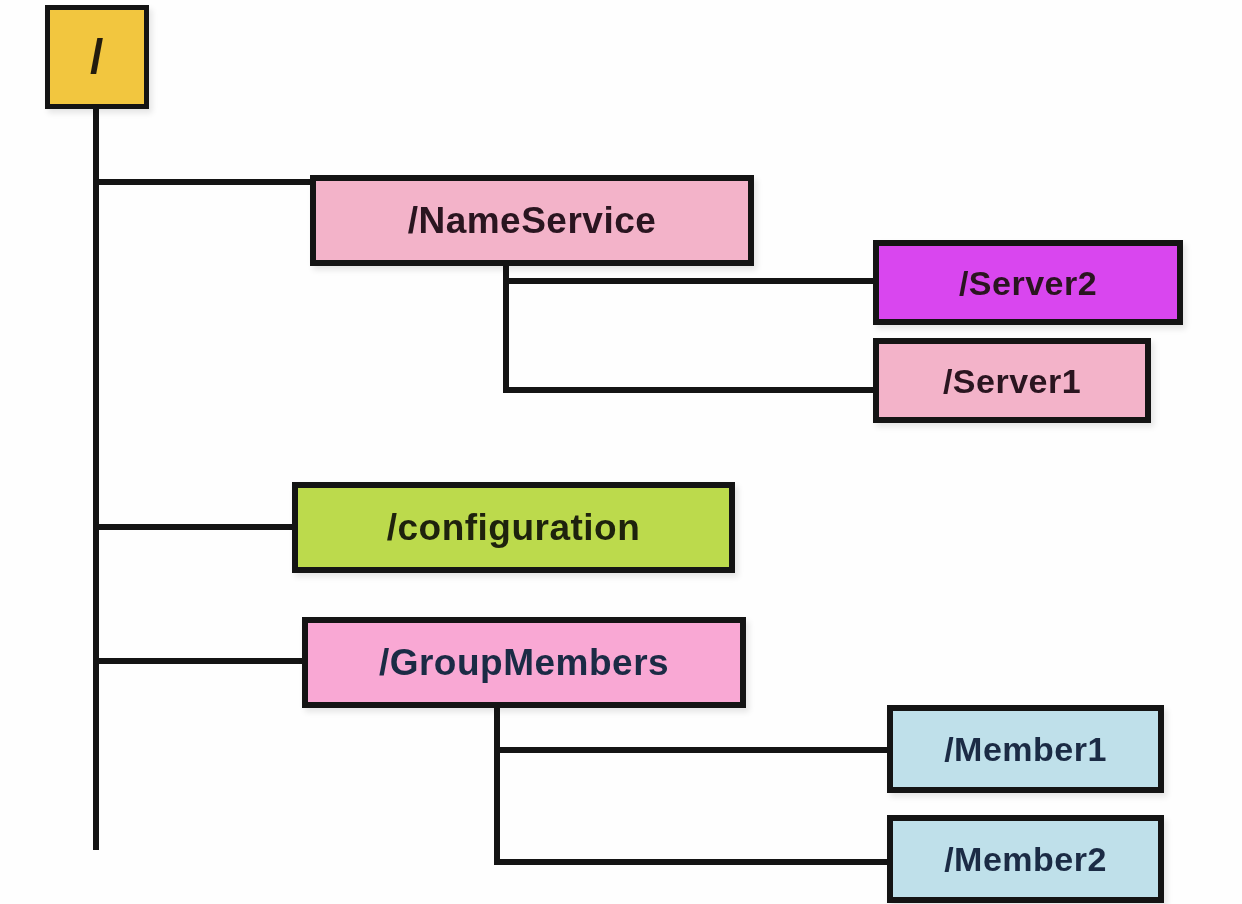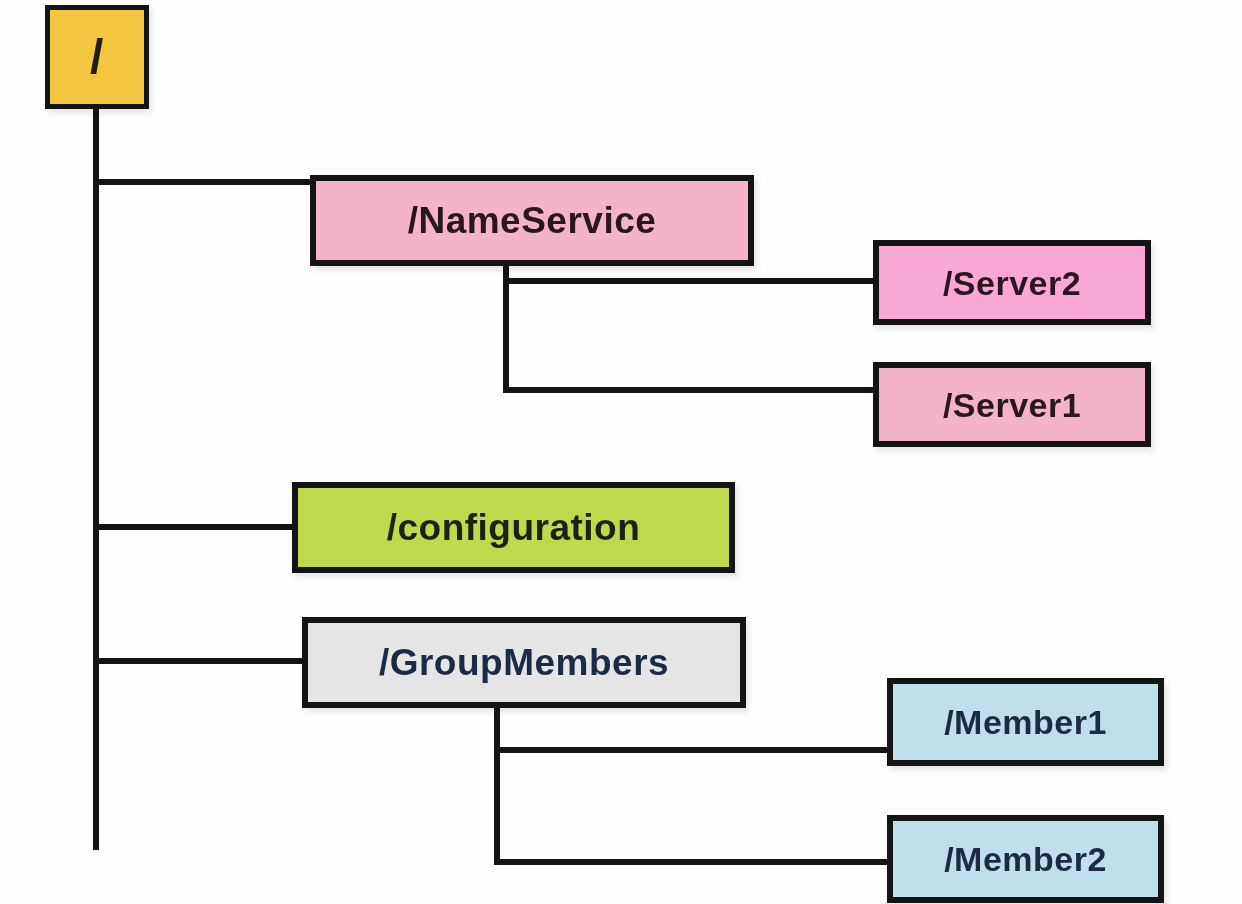--- a/index.html
+++ b/index.html
@@ -62,37 +62,37 @@
   <div class="edge h" style="left:494px; top:859px; width:395px;"></div>
 
   <div class="node node-root" style="left: 45px; top: 5px; width: 104px; height: 104px; background-color: rgb(242, 198, 63);">
     <span class="node-label label-root" style="color: rgb(35, 28, 14);">/</span>
   </div>
 
   <div class="node" style="left: 310px; top: 135px; width: 444px; height: 91px; background-color: rgb(243, 179, 201); margin-top: 40px;">
     <span class="node-label label-large" style="color: rgb(42, 21, 32);">/NameService</span>
   </div>
 
-  <div class="node" style="left: 873px; top: 240px; width: 278px; height: 85px; background-color: #f9a8d4;">
+  <div class="node" style="left: 873px; top: 240px; width: 310px; height: 85px; background-color: #d946ef;">
     <span class="node-label label-small" style="color: rgb(42, 21, 32);">/Server2</span>
   </div>
 
-  <div class="node" style="left: 873px; top: 362px; width: 278px; height: 85px; background-color: rgb(243, 179, 201);">
+  <div class="node" style="left: 873px; top: 338px; width: 278px; height: 85px; background-color: rgb(243, 179, 201);">
     <span class="node-label label-small" style="color: rgb(42, 21, 32);">/Server1</span>
   </div>
 
   <div class="node" style="left: 292px; top: 482px; width: 443px; height: 91px; background-color: rgb(188, 218, 76);">
     <span class="node-label label-large" style="color: rgb(30, 34, 13);">/configuration</span>
   </div>
 
-  <div class="node" style="left: 302px; top: 617px; width: 444px; height: 91px; background-color: #e5e5e5;">
+  <div class="node" style="left: 302px; top: 617px; width: 444px; height: 91px; background-color: #f9a8d4;">
     <span class="node-label label-large" style="color: rgb(27, 43, 69);">/GroupMembers</span>
   </div>
 
-  <div class="node" style="left: 887px; top: 678px; width: 277px; height: 88px; background-color: rgb(191, 224, 234);">
+  <div class="node" style="left: 887px; top: 705px; width: 277px; height: 88px; background-color: rgb(191, 224, 234);">
     <span class="node-label label-small" style="color: rgb(27, 43, 69);">/Member1</span>
   </div>
 
   <div class="node" style="left: 887px; top: 815px; width: 277px; height: 88px; background-color: rgb(191, 224, 234);">
     <span class="node-label label-small" style="color: rgb(27, 43, 69);">/Member2</span>
   </div>
 
 </div>
 
 </body></html>

